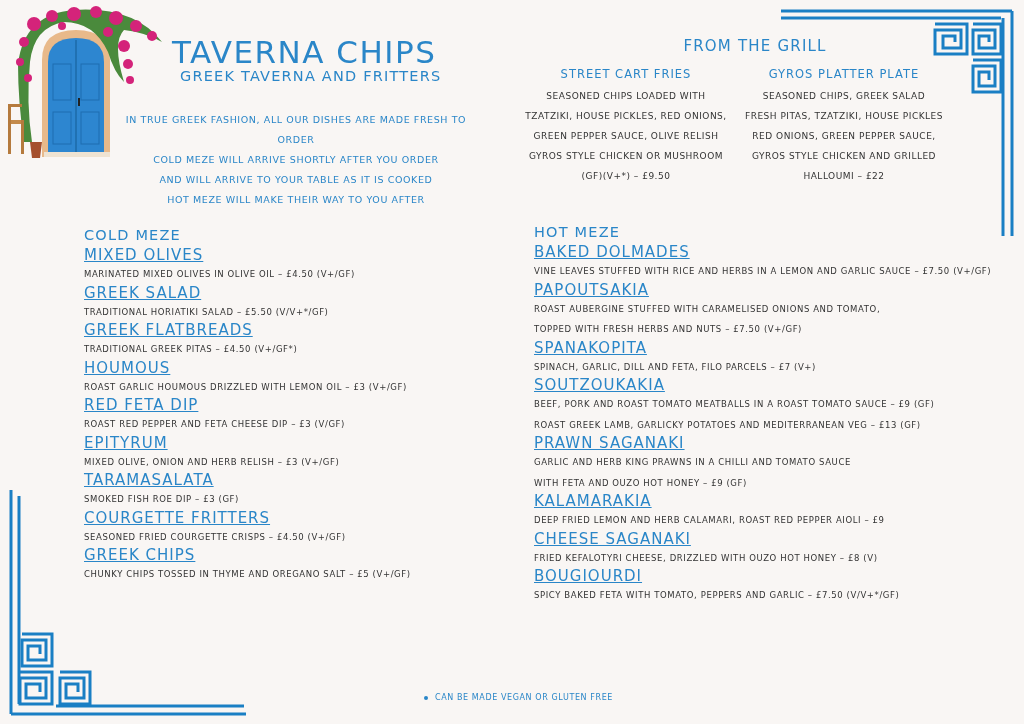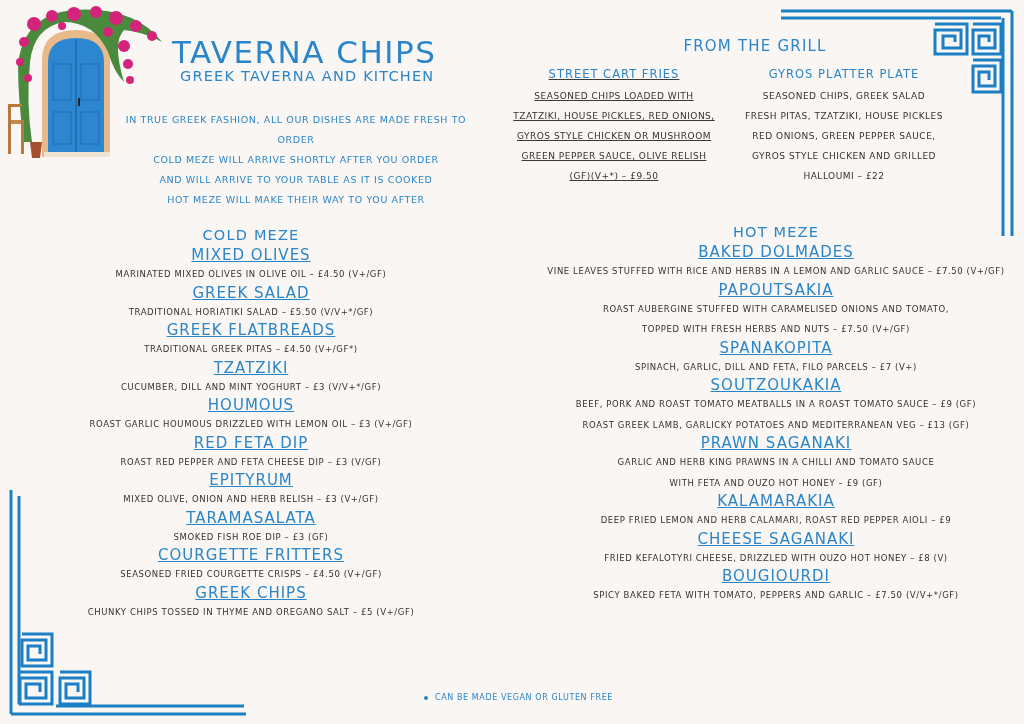--- a/index.html
+++ b/index.html
@@ -40,26 +40,26 @@
       position: absolute; top: 66px; text-align: center;
     }
     .grill-col .name {
       font-size: 11.5px; color: #2a86c8; letter-spacing: 1px;
       text-transform: uppercase; line-height: 16px; margin-bottom: 4px;
     }
     .grill-col .desc {
       font-size: 9px; line-height: 20px; color: #333; letter-spacing: 0.5px;
       text-transform: uppercase;
     }
-    .grill-col.c1 { left: 512px; width: 204px; text-decoration: underline; }
+    .grill-col.c1 { left: 524px; width: 204px; }
     .grill-col.c2 { left: 742px; width: 204px; }
 
     
     .section {
-      position: absolute; text-align: center;
+      position: absolute; text-align: left;
     }
     .section .sec-title {
       font-size: 14.5px; color: #2a86c8; letter-spacing: 1.2px;
       text-transform: uppercase; line-height: 20px; margin-bottom: 2px;
     }
     .section .item-name {
       font-size: 15px; color: #2a86c8; letter-spacing: 1px;
       text-transform: uppercase; line-height: 17px; text-decoration: underline;
     }
     .section .item-desc {
@@ -116,36 +116,36 @@
 
   <rect x="4" y="118" width="16" height="4" fill="#c48a4a"></rect>
   <rect x="4" y="102" width="3" height="50" fill="#b57a3d"></rect>
   <rect x="17" y="118" width="3" height="34" fill="#b57a3d"></rect>
   <rect x="4" y="102" width="14" height="3" fill="#b57a3d"></rect>
 
   <path d="M26 140 L38 140 L36 156 L28 156 Z" fill="#a5502e"></path>
 </svg>
 
 <div class="brand-title">TAVERNA CHIPS</div>
-<div class="brand-sub">GREEK TAVERNA AND KITCHEN</div>
+<div class="brand-sub">GREEK TAVERNA AND FRITTERS</div>
 
 <div class="intro">
   <div>in true greek fashion, all our dishes are made fresh to order</div>
   <div>cold meze will arrive shortly after you order</div>
   <div>and will arrive to your table as it is cooked</div>
   <div>hot meze will make their way to you after</div>
 </div>
 
 <div class="grill-title">FROM THE GRILL</div>
 <div class="grill-col c1">
   <div class="name">STREET CART FRIES</div>
   <div class="desc">seasoned chips loaded with</div>
   <div class="desc">tzatziki, house pickles, red onions,</div>
+  <div class="desc">green pepper sauce, olive relish</div>
   <div class="desc">gyros style chicken or mushroom</div>
-  <div class="desc">green pepper sauce, olive relish</div>
   <div class="desc">(GF)(V+*) – £9.50</div>
 </div>
 <div class="grill-col c2">
   <div class="name">GYROS PLATTER PLATE</div>
   <div class="desc">seasoned chips, greek salad</div>
   <div class="desc">fresh pitas, tzatziki, house pickles</div>
   <div class="desc">red onions, green pepper sauce,</div>
   <div class="desc">gyros style chicken and grilled</div>
   <div class="desc">halloumi – £22</div>
 </div>
@@ -158,24 +158,20 @@
   </div>
   <div>
     <div class="item-name">GREEK SALAD</div>
     <div class="item-desc">traditional horiatiki salad – £5.50 (V/V+*/GF)</div>
   </div>
   <div>
     <div class="item-name">GREEK FLATBREADS</div>
     <div class="item-desc">traditional greek pitas – £4.50 (V+/GF*)</div>
   </div>
   <div>
-    <div class="item-name">TZATZIKI</div>
-    <div class="item-desc">cucumber, dill and mint yoghurt – £3 (V/V+*/GF)</div>
-  </div>
-  <div>
     <div class="item-name">HOUMOUS</div>
     <div class="item-desc">roast garlic houmous drizzled with lemon oil – £3 (V+/GF)</div>
   </div>
   <div>
     <div class="item-name">RED FETA DIP</div>
     <div class="item-desc">roast red pepper and feta cheese dip – £3 (V/GF)</div>
   </div>
   <div>
     <div class="item-name">EPITYRUM</div>
     <div class="item-desc">mixed olive, onion and herb relish – £3 (V+/GF)</div>

